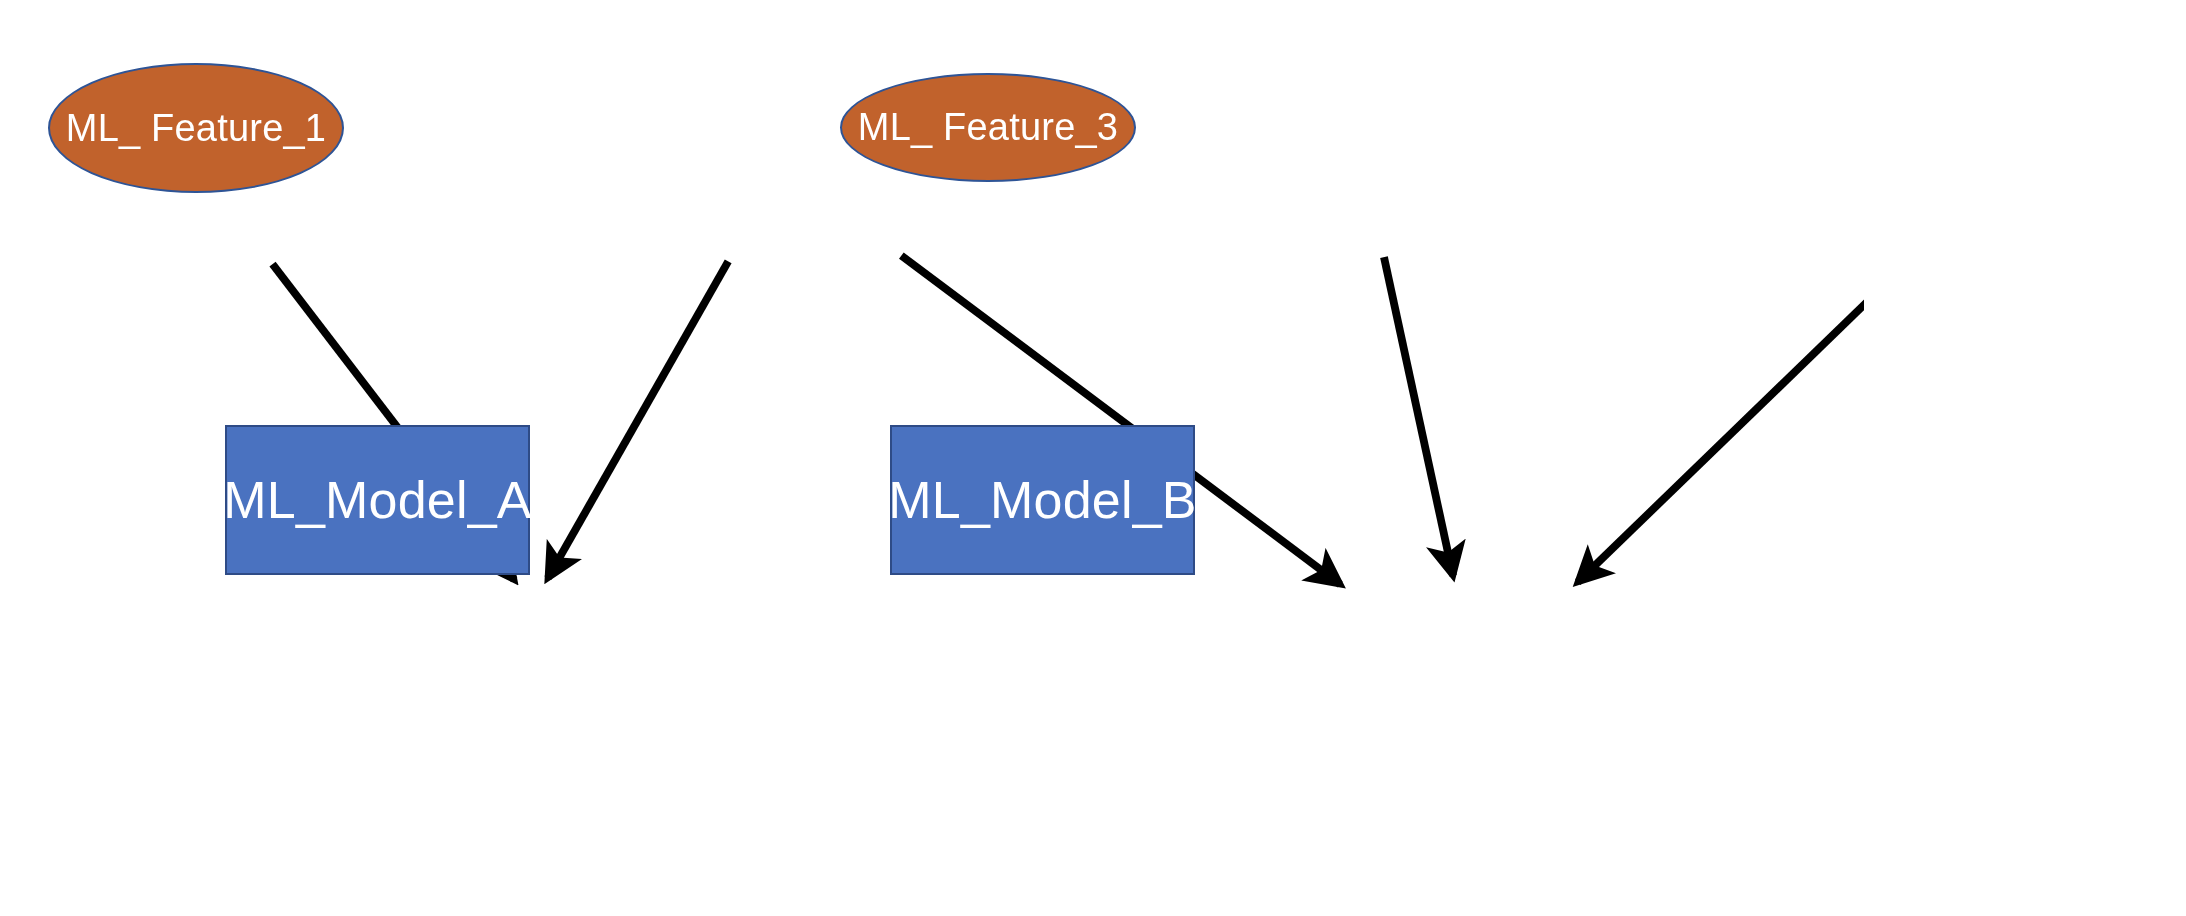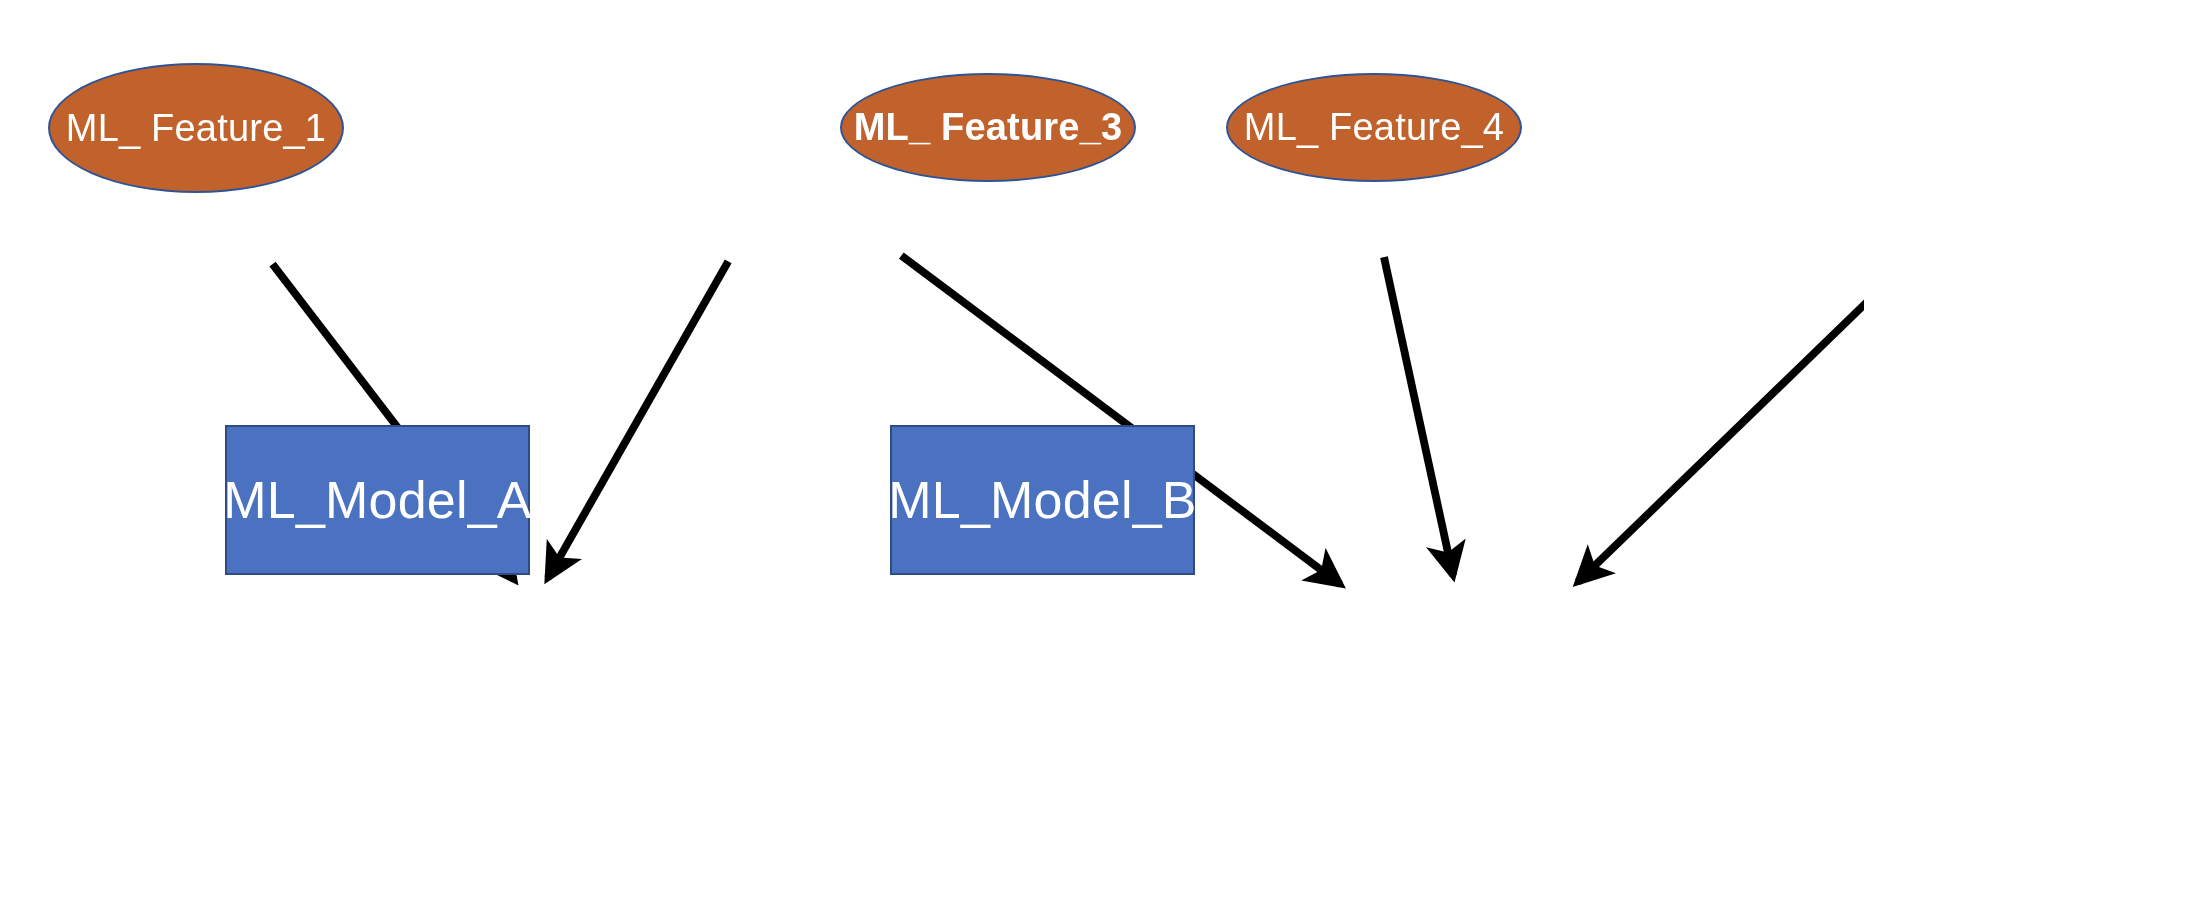--- a/index.html
+++ b/index.html
@@ -67,27 +67,24 @@
         <line x1="975" y1="181" x2="1023.6119464479071" y2="405.36282975957124" stroke="#000000" stroke-width="5.5" marker-end="url(#arrowhead)"></line>
         <line x1="1348" y1="181" x2="1111.4976342682655" y2="409.8732571597431" stroke="#000000" stroke-width="5.5" marker-end="url(#arrowhead)"></line>
       </g>
   </svg>
 
   <div class="node feature-node" style="left:48px; top:63px; width:296px; height:130px;">
     <span>ML_ Feature_1</span>
   </div>
 
 
-  <div class="node feature-node" style="left:840px; top:73px; width:296px; height:109px;font-weight:bold;">
+  <div class="node feature-node" style="left:840px; top:73px; width:296px; height:109px;">
     <span>ML_ Feature_3</span>
   </div>
 
-  <div class="node feature-node" style="left:1226px; top:73px; width:296px; height:109px;">
-    <span>ML_ Feature_4</span>
-  </div>
 
   <div class="node model-node" style="left:890px; top:425px; width:305px; height:150px;">
     <span>ML_Model_B</span>
   </div>
 
   <div class="node model-node" style="left:225px; top:425px; width:305px; height:150px;">
     <span>ML_Model_A</span>
   </div>
 
 </div>

